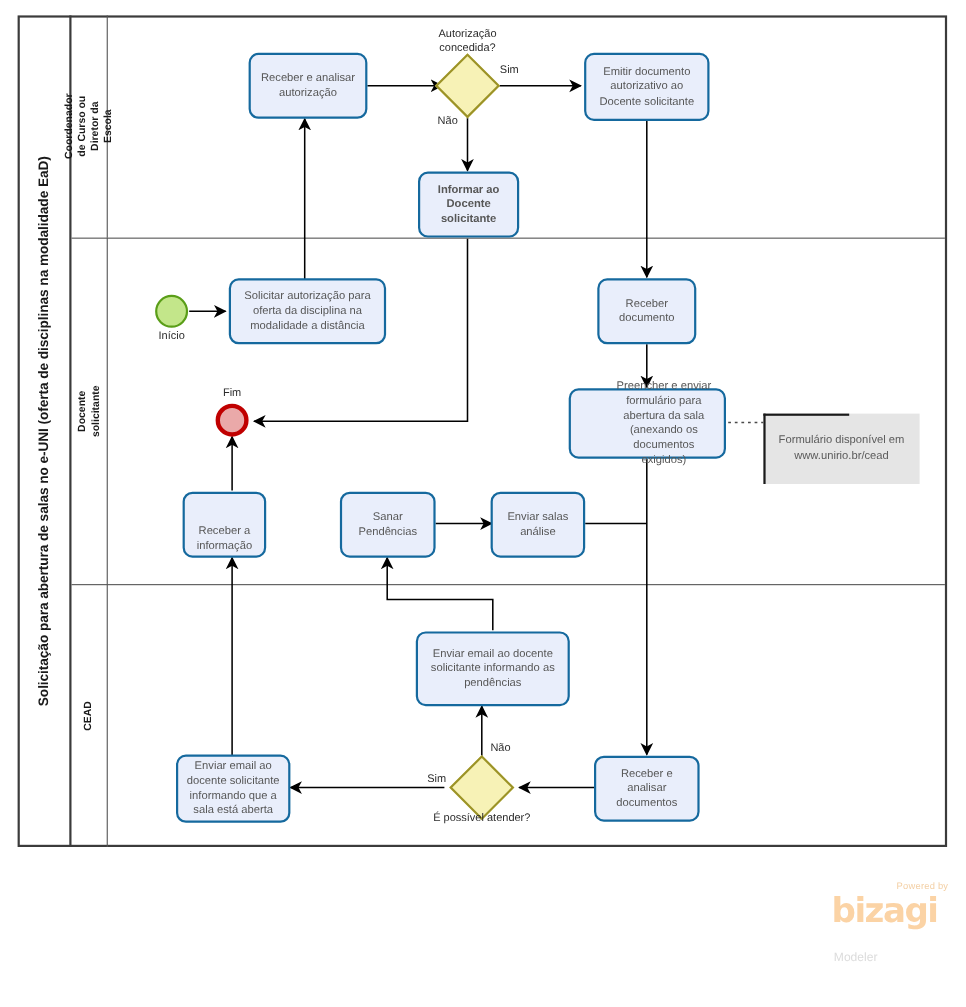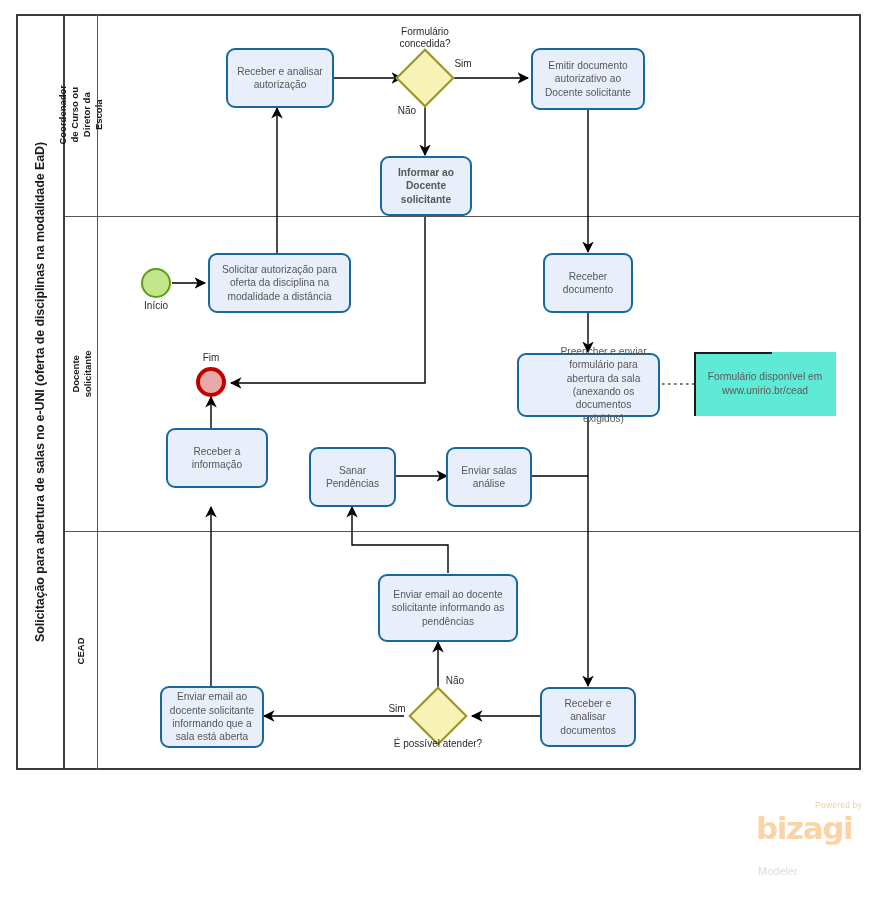--- a/index.html
+++ b/index.html
@@ -115,30 +115,31 @@
   .event-label, .gw-label, .flow-label {
     position: absolute;
     font-size: 10px;
     color: #2b2b2b;
     white-space: pre;
     text-align: center;
     line-height: 1.2;
   }
   .annotation {
     position: absolute;
-    background: #5eead4;
+    background: #e5e5e5;
     box-sizing: border-box;
     display: flex;
     align-items: center;
     justify-content: center;
     text-align: center;
     color: #5b5b5b;
     font-size: 10.2px;
     line-height: 1.35;
     padding: 0 8px;
+    margin-top: 24px;
   }
   .annotation::before {
     content: "";
     position: absolute;
     left: 0; top: 0;
     width: 2px; height: 100%;
     background: #1a1a1a;
   }
   .annotation::after {
     content: "";
@@ -253,21 +254,21 @@
     <path d="M662,384 L694,384" stroke="#4a4a4a" stroke-width="1.4" fill="none" stroke-dasharray="2.5,3.5"></path>
   </svg>
 
   <div class="task" style="left:226px; top:48px; width:108px; height:60px;">
     <span>Receber  e analisar autorização</span>
   </div>
 
   <div class="gw-wrap" style="left:404px; top:57px; width:42px; height:42px;">
     <div class="gateway"></div>
   </div>
-  <div class="gw-label" style="left:370px; top:26px; width:110px;">Formulário
+  <div class="gw-label" style="left:370px; top:26px; width:110px;">Autorização
 concedida?</div>
 
   <div class="flow-label" style="left:446px; top:58px; width:34px;">Sim</div>
   <div class="flow-label" style="left:390px; top:105px; width:34px;">Não</div>
 
   <div class="task" style="left:531px; top:48px; width:114px; height:62px;">
     <span>Emitir documento autorizativo ao Docente solicitante</span>
   </div>
 
   <div class="task" style="left:380px; top:156px; width:92px; height:60px;font-weight:bold;">
@@ -289,21 +290,21 @@
     <span>Preencher e enviar formulário para abertura da sala (anexando os documentos exigidos)</span>
   </div>
 
   <div class="annotation" style="left:694px; top:352px; width:142px; height:64px;">
     <span>Formulário disponível em www.unirio.br/cead</span>
   </div>
 
   <div class="event event-end" style="left:196px; top:367px;"></div>
   <div class="event-label" style="left:181px; top:352px; width:60px;">Fim</div>
 
-  <div class="task" style="left:166px; top:428px; width:102px; height:60px;">
+  <div class="task" style="left:166px; top:447px; width:76px; height:60px;align-items:flex-end;">
     <span>Receber a informação</span>
   </div>
 
   <div class="task" style="left:309px; top:447px; width:87px; height:60px;">
     <span>Sanar Pendências</span>
   </div>
 
   <div class="task" style="left:446px; top:447px; width:86px; height:60px;">
     <span>Enviar salas análise</span>
   </div>

